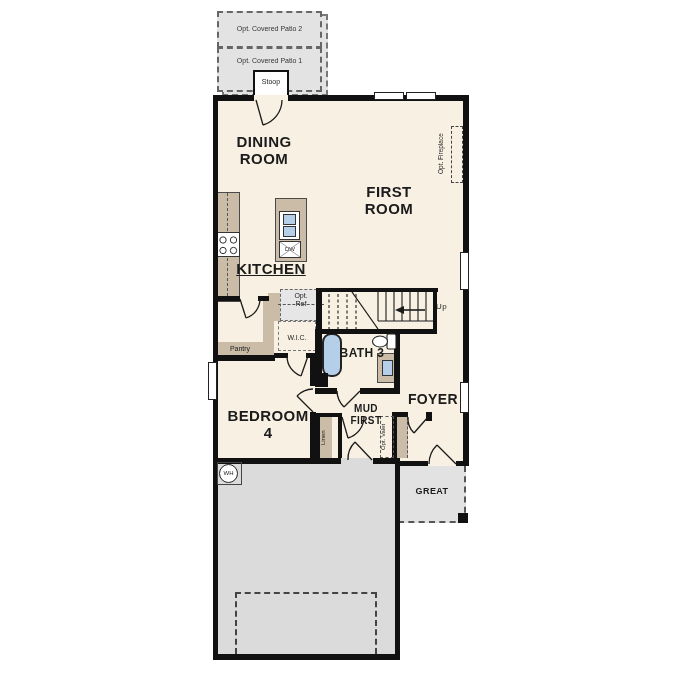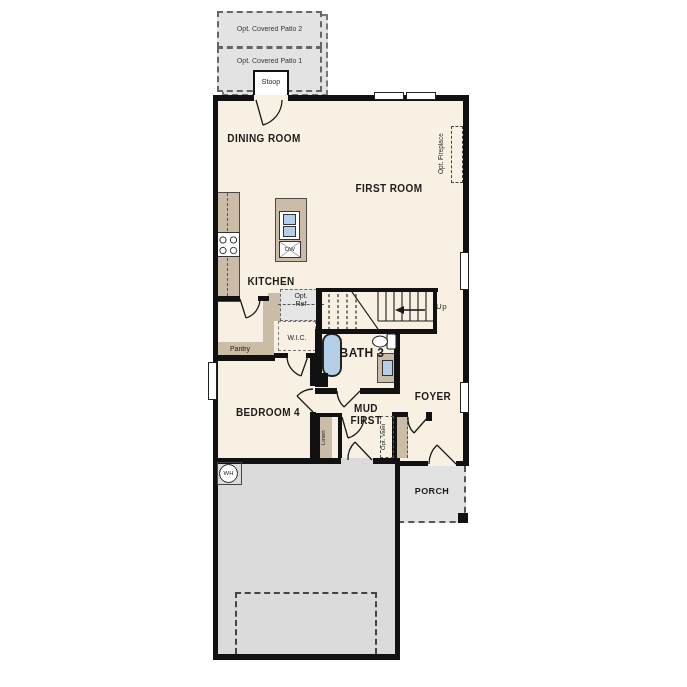--- a/index.html
+++ b/index.html
@@ -3,21 +3,21 @@
 <meta charset="utf-8">
 <style>
   html,body{margin:0;padding:0;background:#fff;}
   #plan{position:relative;width:687px;height:687px;background:#fff;
         font-family:"Liberation Sans",sans-serif;color:#1b1b1b;overflow:hidden;}
   .abs{position:absolute;}
   .wall{position:absolute;background:var(--wall);}
   .tan{position:absolute;background:var(--cabinet);border:1px solid #4a4a4a;box-sizing:border-box;}
   .win{position:absolute;background:#fff;border:1px solid #222;box-sizing:border-box;}
   .lbl{position:absolute;font-weight:bold;text-align:center;line-height:1.15;letter-spacing:.4px;}
-  .room{font-size:10px;}
+  .room{font-size:15px;}
   .small{font-size:7px;font-weight:normal;letter-spacing:0;}
   .tiny{font-size:6px;font-weight:normal;letter-spacing:0;}
   .vert{position:absolute;writing-mode:vertical-rl;transform:rotate(180deg);
         text-align:center;font-size:6.5px;letter-spacing:0;line-height:1;}
   .dashedbox{position:absolute;box-sizing:border-box;border:2px dashed #666;}
   svg.overlay{position:absolute;left:0;top:0;pointer-events:none;}
 </style>
 </head>
 <body>
 
@@ -116,25 +116,25 @@
 
   <div class="abs" style="left:217px;top:462px;width:25px;height:23px;border:1px solid #444;box-sizing:border-box;"></div>
   <div class="abs" style="left:219px;top:464px;width:19px;height:19px;border:1.5px solid #222;border-radius:50%;
               background:#fff;box-sizing:border-box;text-align:center;"></div>
   <div class="lbl tiny" style="left:219px;top:470px;width:19px;">WH</div>
 
   <div class="abs" style="left:235px;top:592px;width:142px;height:62px;border:2px dashed #444;border-bottom:none;box-sizing:border-box;"></div>
 
   <div class="lbl room" style="left:224px;top:133px;width:80px;">DINING ROOM</div>
   <div class="lbl room" style="left:343px;top:183px;width:92px;">FIRST ROOM</div>
-  <div class="lbl room" style="left:231px;top:276px;width:80px;">KITCHEN</div>
+  <div class="lbl room" style="left:231px;top:260px;width:80px;text-decoration:underline;">KITCHEN</div>
   <div class="lbl room" style="left:222px;top:407px;width:92px;">BEDROOM 4</div>
   <div class="lbl" style="left:340px;top:403px;width:52px;font-size:10px;">MUD FIRST</div>
-  <div class="lbl" style="left:404px;top:391px;width:58px;font-size:10px;">FOYER</div>
-  <div class="lbl" style="left:404px;top:486px;width:56px;font-size:9px;">PORCH</div>
+  <div class="lbl" style="left:404px;top:391px;width:58px;font-size:14px;">FOYER</div>
+  <div class="lbl" style="left:404px;top:486px;width:56px;font-size:9px;">GREAT</div>
   <div class="lbl" style="left:436px;top:302px;width:22px;font-size:8px;font-weight:normal;text-align:left;">Up</div>
 
   <svg class="overlay" width="687" height="687" viewBox="0 0 687 687">
     <g stroke="#1b1b1b" stroke-width="1.3" fill="none">
 
       <g>
           <path d="M256,100 L263,125"></path>
           <path d="M282,100 A26,26 0 0 1 263,125"></path>
         </g>
 

